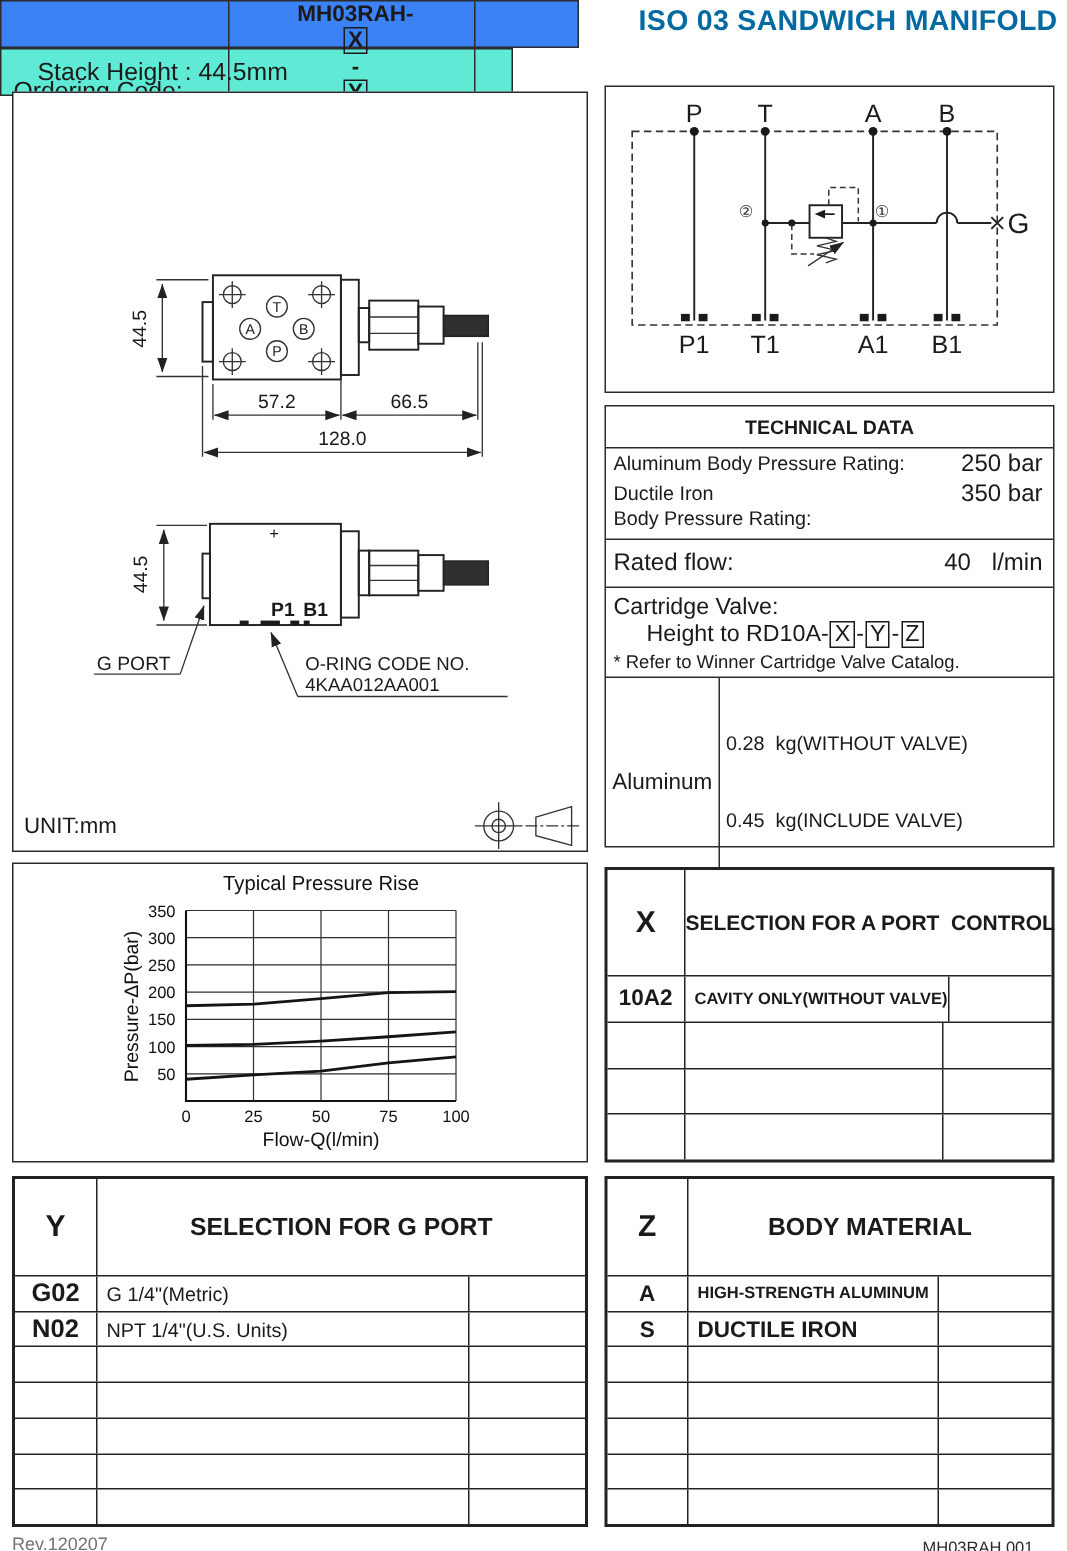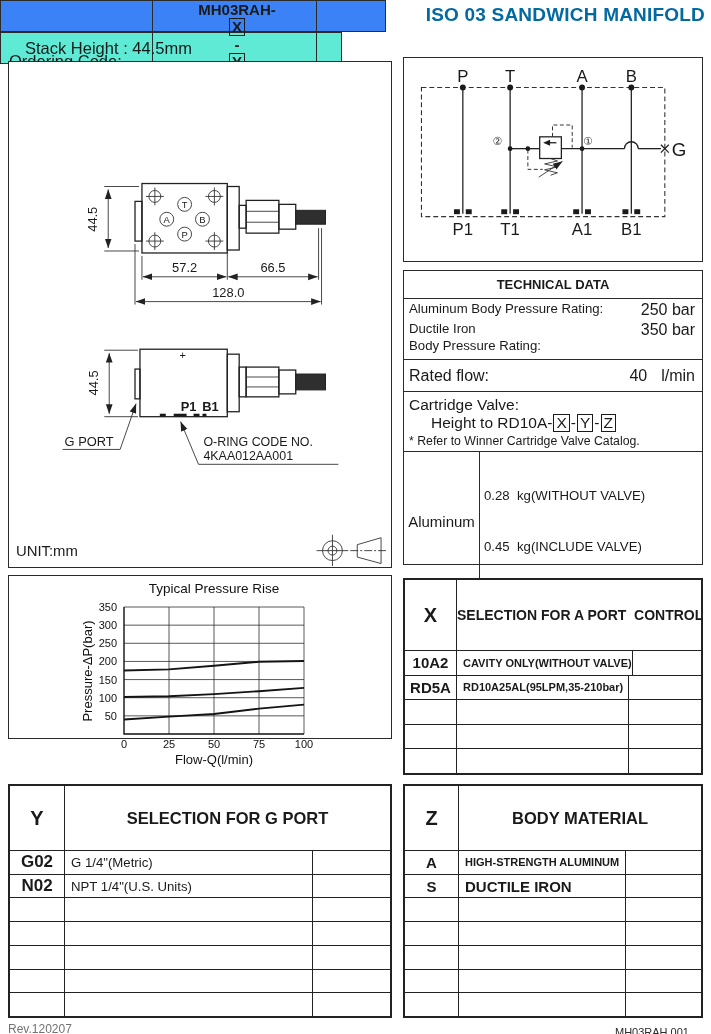--- a/index.html
+++ b/index.html
@@ -51,21 +51,21 @@
   .wtable{border-top:1.6px solid #2b2b2b;border-bottom:1.6px solid #2b2b2b;}
   .wrow{display:grid;grid-template-columns:76px 1fr;border-bottom:1.4px solid #2b2b2b;}
   .wrow:last-child{border-bottom:none;}
   .wmat{border-right:1.4px solid #2b2b2b;display:flex;align-items:center;justify-content:center;text-align:center;}
   .w-alu .wmat{font-size:15px;}
   .w-di .wmat{font-size:9.5px;}
   .wlines{padding:2px 0 2px 4px;font-size:13.2px;line-height:1.28;white-space:pre;}
   .tech-foot{padding:4px 5px 0 5px;font-size:13px;line-height:1.2;}
   .tech-foot .l2{padding-left:7px;}
   
-  .chart-panel{left:8px;top:575px;width:384px;height:164px;}
+  .chart-panel{left:8px;top:575px;width:384px;height:200px;}
   .grid{stroke:#2e2e2e;stroke-width:0.8;fill:none;}
   .axis{stroke:#111;stroke-width:1.4;fill:none;}
   .curve{stroke:#141414;stroke-width:1.9;fill:none;}
   .tick{font-size:11px;fill:#111;}
   .tx{text-anchor:middle;}
   .ty{text-anchor:end;}
   .ctitle{font-size:13.5px;fill:#111;text-anchor:middle;}
   .clabel{font-size:13px;fill:#111;text-anchor:middle;}
   
   .sel-table{position:absolute;box-sizing:border-box;border:2px solid #222;background:#fff;display:flex;flex-direction:column;}
@@ -385,25 +385,20 @@
   <div class="sel-header">
     <div class="hcode">X</div>
     <div class="htitle">SELECTION FOR A PORT  CONTROL</div>
   </div>
   <div class="sel-row">
     <div class="code">10A2</div>
     <div class="desc">CAVITY ONLY(WITHOUT VALVE)</div>
     <div></div>
   </div>
   <div class="sel-row">
-    <div class="code">RD5A</div>
-    <div class="desc">RD10A25AL(95LPM,35-210bar)</div>
-    <div></div>
-  </div>
-  <div class="sel-row">
     <div class="code"></div>
     <div class="desc"></div>
     <div></div>
   </div>
   <div class="sel-row">
     <div class="code"></div>
     <div class="desc"></div>
     <div></div>
   </div>
   <div class="sel-row">

